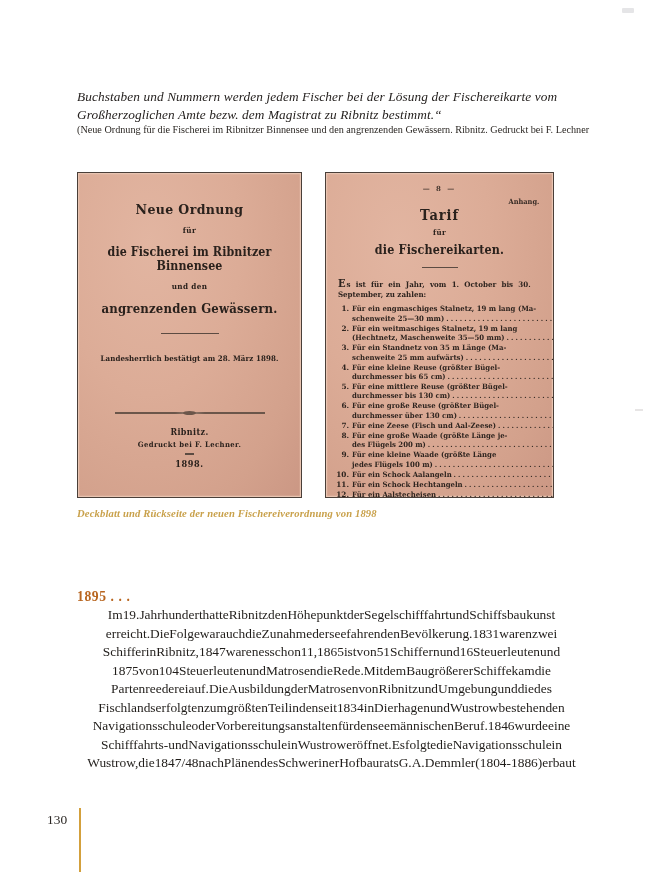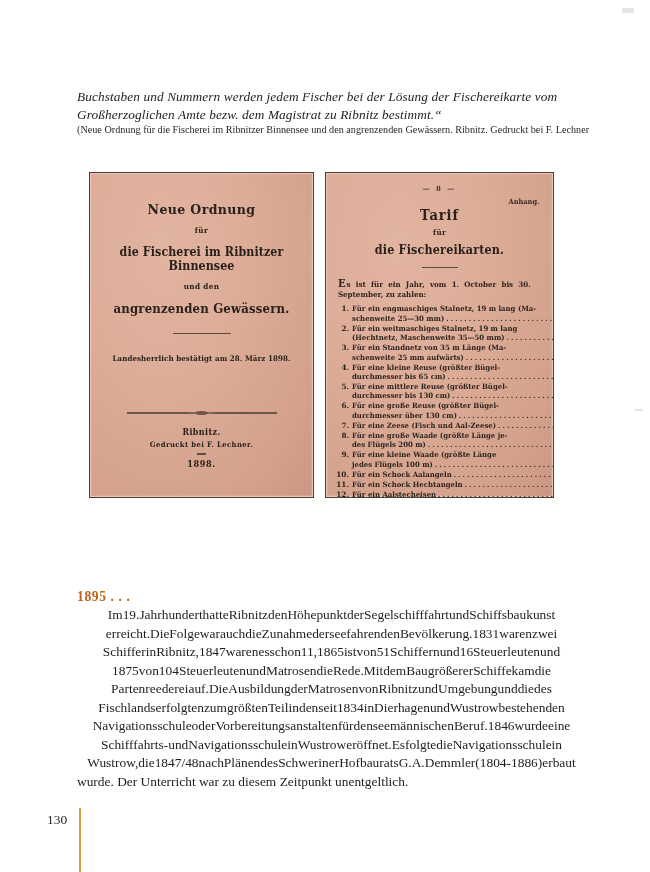--- a/index.html
+++ b/index.html
@@ -56,21 +56,21 @@
     position: absolute;
     top: 0;
     height: 326px;
     box-sizing: border-box;
     background:
       radial-gradient(ellipse at 32% 22%, #e2b5a1 0%, #dcac97 42%, #d3a18c 78%, #cb9784 100%);
     border: 1.6px solid #4a3f39;
     box-shadow: inset 0 0 0 1.2px #e8c4b1;
     overflow: hidden;
   }
-  .plate-left  { left: 12px;   width: 225px; }
+  .plate-left  { left: 0px;   width: 225px; }
   .plate-right { left: 248px; width: 229px; }
 
   .plate-inner {
     position: absolute;
     inset: 0;
     padding: 9px 10px;
     box-sizing: border-box;
   }
 
   
@@ -484,20 +484,21 @@
                 </div>
               </span>
             </li>
           </ul>
 
       </div>
     </div>
 
   </div>
 
+  <div class="figure-caption">Deckblatt und Rückseite der neuen Fischereiverordnung von 1898</div>
 
 
   <div class="year-lead">1895 . . .</div>
 
   <div class="body-text" id="body-text">
       <div class="body-line justify">
         <span>Im</span>
         <span>19.</span>
         <span>Jahrhundert</span>
         <span>hatte</span>
@@ -624,19 +625,18 @@
         <span>Plänen</span>
         <span>des</span>
         <span>Schweriner</span>
         <span>Hofbaurats</span>
         <span>G.</span>
         <span>A.</span>
         <span>Demmler</span>
         <span>(1804-1886)</span>
         <span>erbaut</span>
       </div>
-      <div class="body-line">wurde. Der Unterricht war zu diesem Zeitpunkt unentgeltlich.</div>
     </div>
 
   <div class="page-number">130</div>
   <div class="footer-rule"></div>
 
 </div>
 
 </body></html>

